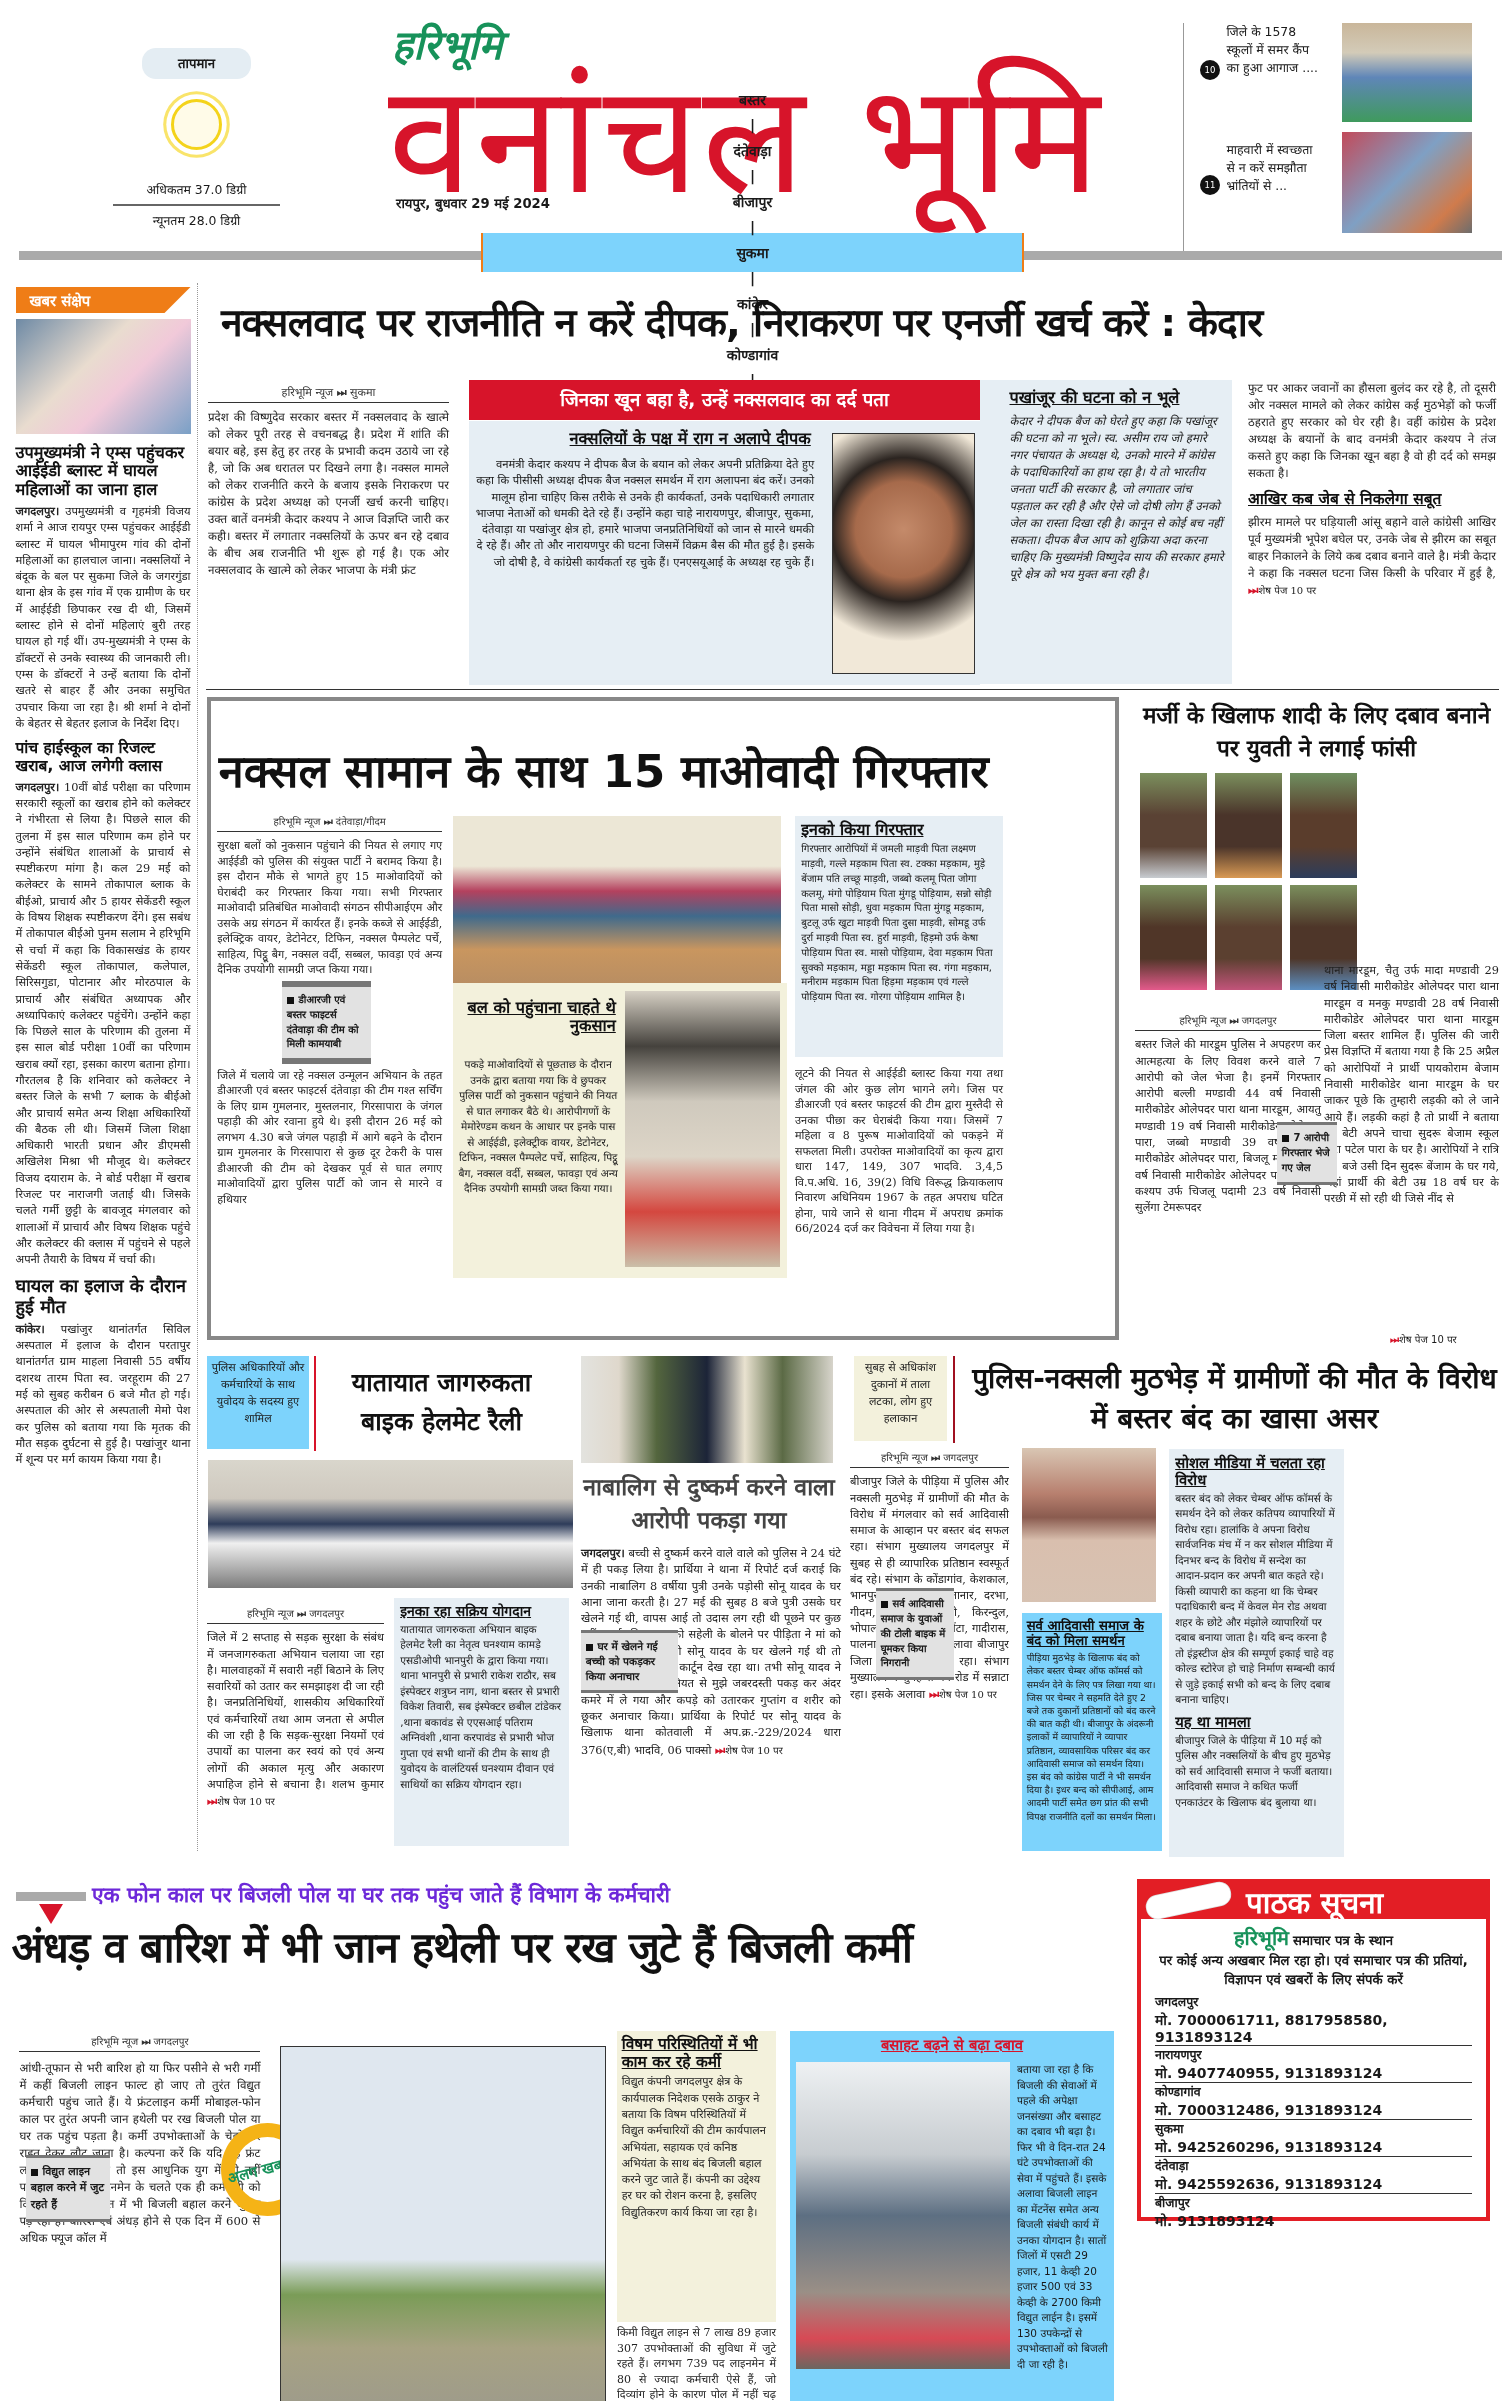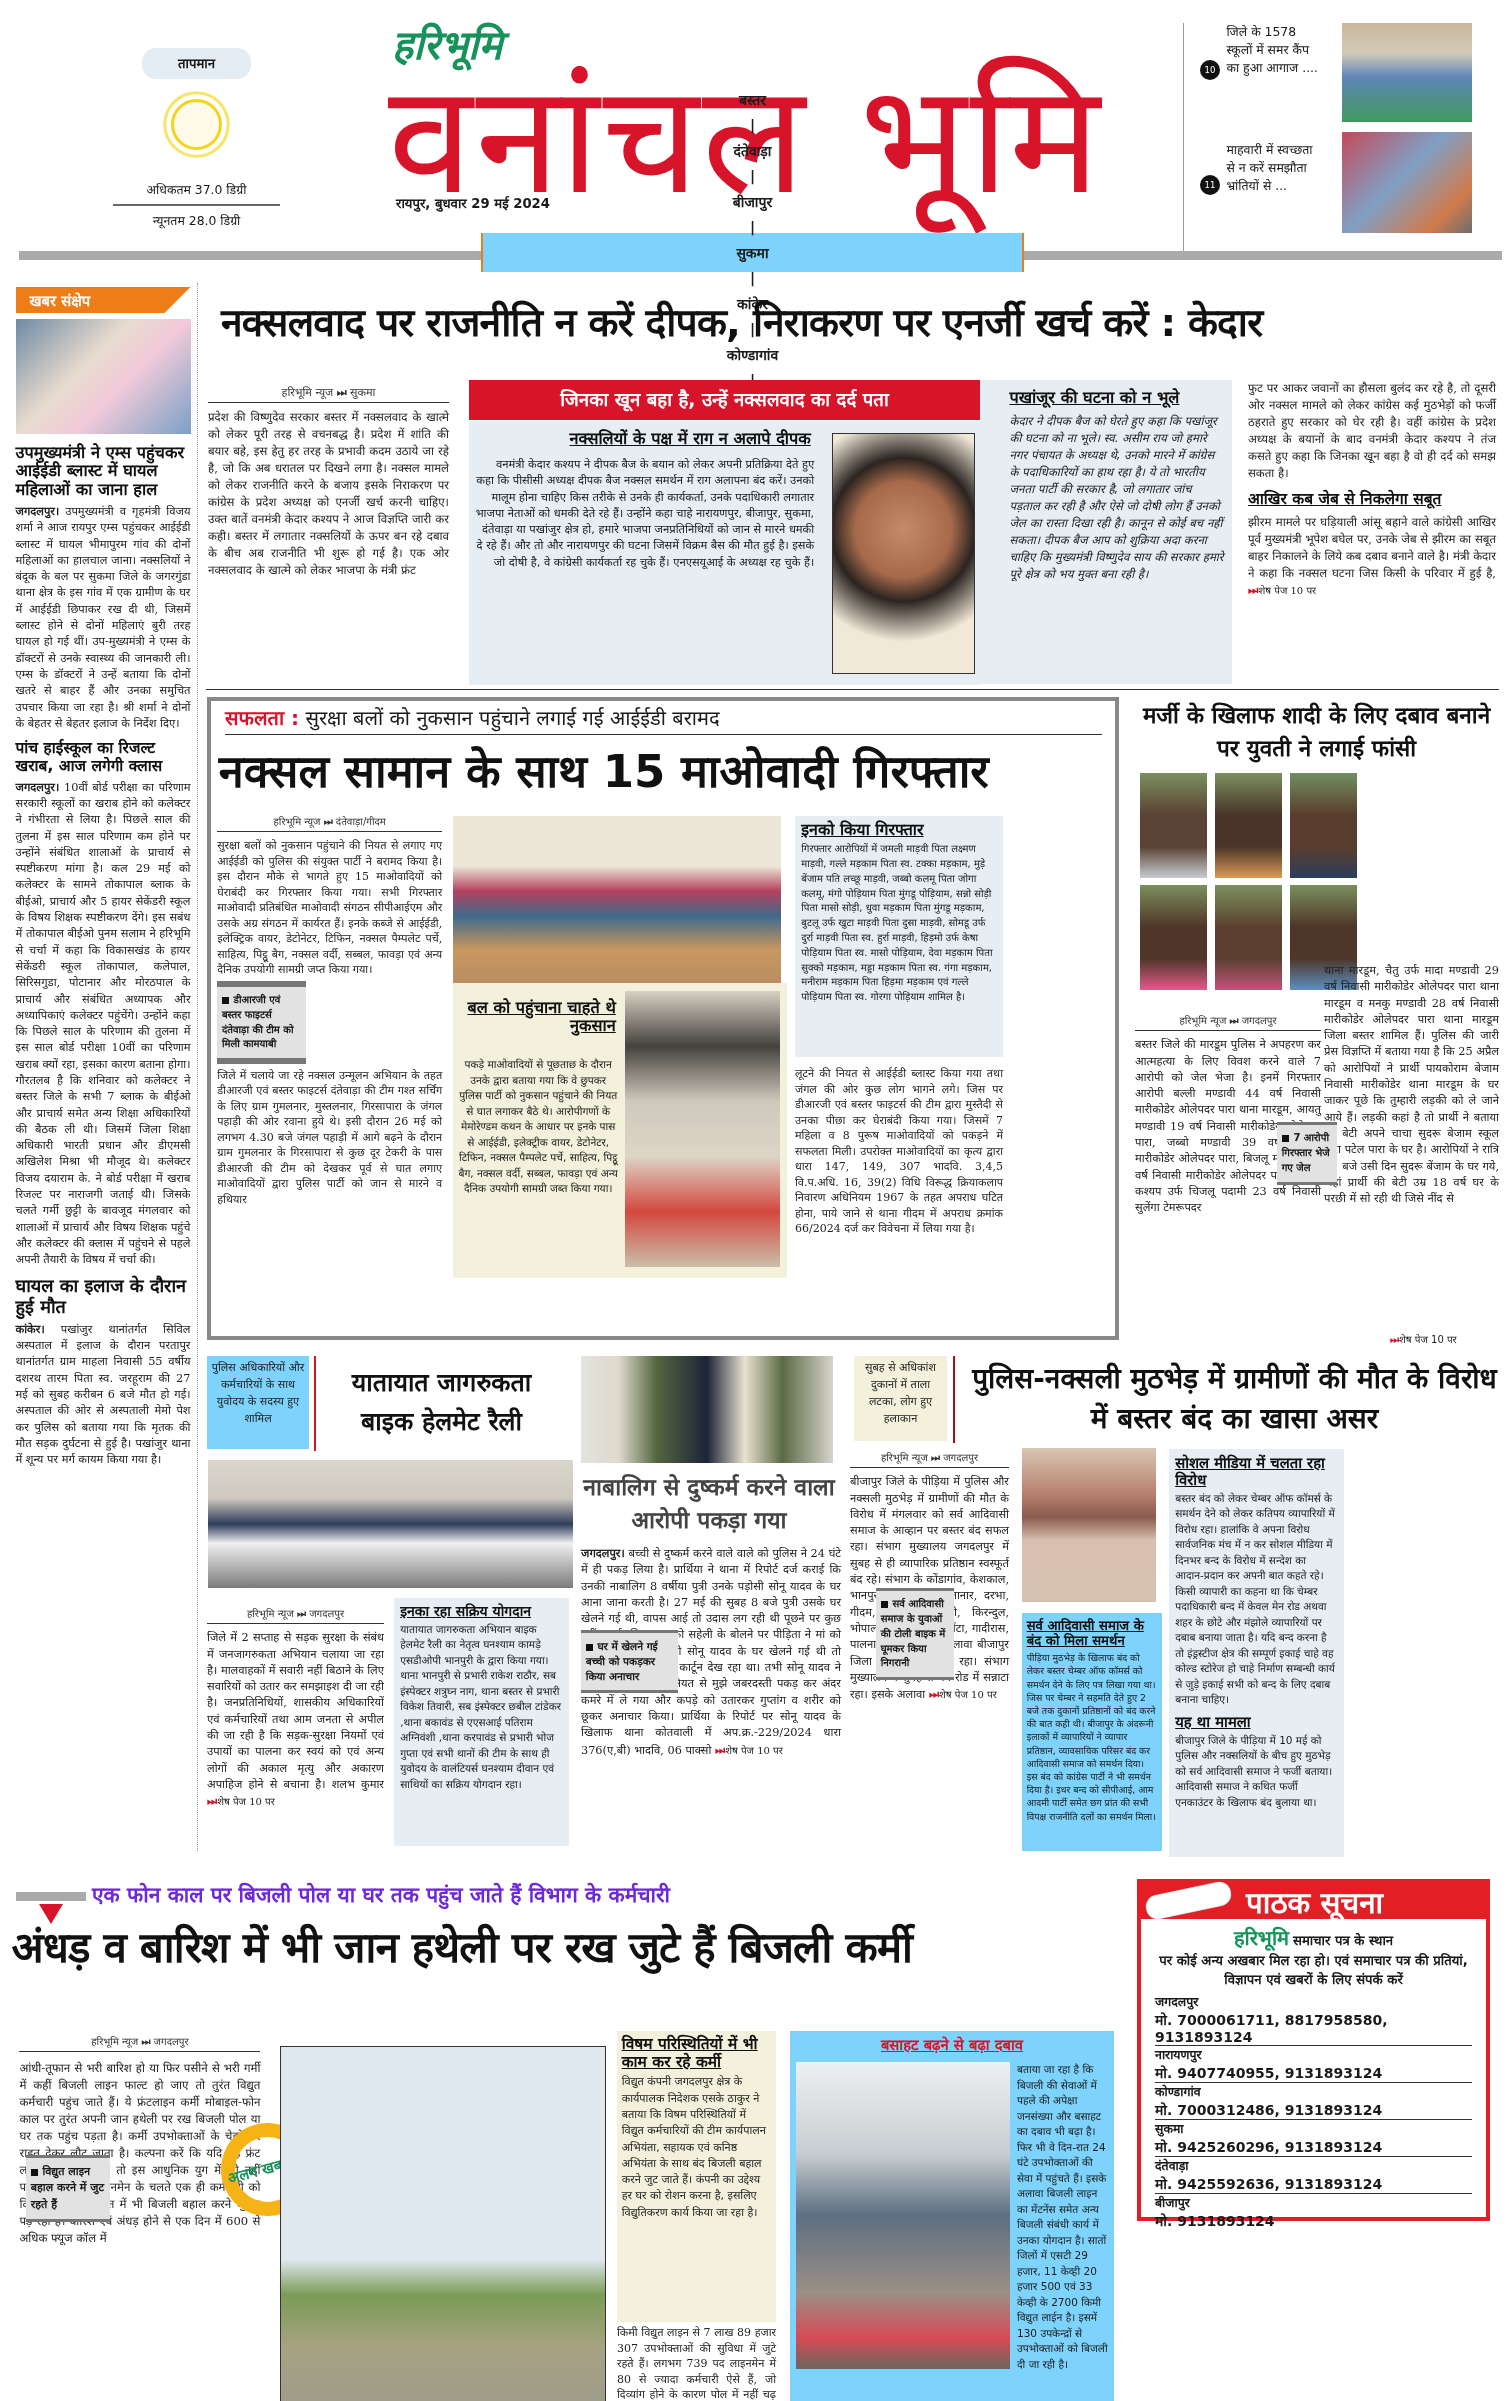--- a/index.html
+++ b/index.html
@@ -98,30 +98,26 @@
 </div>
 
 <div class="abs" style="left:1248px;top:380px;width:248px;">
   <div class="txt">फुट पर आकर जवानों का हौसला बुलंद कर रहे है, तो दूसरी ओर नक्सल मामले को लेकर कांग्रेस कई मुठभेड़ों को फर्जी ठहराते हुए सरकार को घेर रही है। वहीं कांग्रेस के प्रदेश अध्यक्ष के बयानों के बाद वनमंत्री केदार कश्यप ने तंज कसते हुए कहा कि जिनका खून बहा है वो ही दर्द को समझ सकता है।</div>
   <div class="hd ul" style="font-size:15.5px;margin-top:9.3px;">आखिर कब जेब से निकलेगा सबूत</div>
   <div class="txt" style="margin-top:4.7px;"><span>झीरम मामले पर घड़ियाली आंसू बहाने वाले कांग्रेसी आखिर पूर्व मुख्यमंत्री भूपेश बघेल पर, उनके जेब से झीरम का सबूत बाहर निकालने के लिये कब दबाव बनाने वाले है। मंत्री केदार ने कहा कि नक्सल घटना जिस किसी के परिवार में हुई है,</span> <span class="redarr">⏭</span><span style="font-size:10px;">शेष पेज 10 पर</span></div>
 </div>
 <div class="hline" style="left:206px;top:689px;width:1293px;"></div>
 
 <div class="abs" style="left:207px;top:697px;width:912px;height:643px;border:4.7px solid #888;">
-  <div style="position:absolute;left:14px;top:3.1px;width:877px;font-size:20px;border-bottom:1.6px solid #333;padding-bottom:3.1px;white-space:nowrap;">
-    <span style="color:#d7142a;font-weight:bold;">सफलता :</span>
-    <span>सुरक्षा बलों को नुकसान पहुंचाने लगाई गई आईईडी बरामद</span>
-  </div>
   <div class="hd" style="position:absolute;left:7.8px;top:45px;font-size:45px;white-space:nowrap;">नक्सल सामान के साथ 15 माओवादी गिरफ्तार</div>
 
   <div style="position:absolute;left:6.2px;top:113px;width:225px;">
     <div class="dateline" style="font-size:10px;"><span>हरिभूमि न्यूज</span> <span class="arr">⏭</span> <span>दंतेवाड़ा/गीदम</span></div>
     <div class="txt" style="margin-top:6.2px;font-size:11px;line-height:15.5px;">सुरक्षा बलों को नुकसान पहुंचाने की नियत से लगाए गए आईईडी को पुलिस की संयुक्त पार्टी ने बरामद किया है। इस दौरान मौके से भागते हुए 15 माओवादियों को घेराबंदी कर गिरफ्तार किया गया। सभी गिरफ्तार माओवादी प्रतिबंधित माओवादी संगठन सीपीआईएम और उसके अग्र संगठन में कार्यरत हैं। इनके कब्जे से आईईडी, इलेक्ट्रिक वायर, डेटोनेटर, टिफिन, नक्सल पैम्पलेट पर्चे, साहित्य, पिट्ठू बैग, नक्सल वर्दी, सब्बल, फावड़ा एवं अन्य दैनिक उपयोगी सामग्री जप्त किया गया।</div>
-    <div style="display:flex;gap:6.2px;margin-top:3.1px;">
+    <div style="display:flex;gap:6.2px;margin-top:3.1px;justify-content:center;">
       <div class="pull" style="width:89px;flex:none;font-size:10px;line-height:14.8px;"><span class="sq"></span><span>डीआरजी एवं बस्तर फाइटर्स दंतेवाड़ा की टीम को मिली कामयाबी</span></div>
       <div class="txt" style="font-size:11px;line-height:15.5px;"></div>
     </div>
     <div class="txt" style="font-size:11px;line-height:15.5px;margin-top:3.1px;">जिले में चलाये जा रहे नक्सल उन्मूलन अभियान के तहत डीआरजी एवं बस्तर फाइटर्स दंतेवाड़ा की टीम गश्त सर्चिंग के लिए ग्राम गुमलनार, मुस्तलनार, गिरसापारा के जंगल पहाड़ी की ओर रवाना हुये थे। इसी दौरान 26 मई को लगभग 4.30 बजे जंगल पहाड़ी में आगे बढ़ने के दौरान ग्राम गुमलनार के गिरसापारा से कुछ दूर टेकरी के पास डीआरजी की टीम को देखकर पूर्व से घात लगाए माओवादियों द्वारा पुलिस पार्टी को जान से मारने व हथियार</div>
   </div>
 
   <div class="photo" style="position:absolute;left:242px;top:115px;width:328px;height:167px;background:linear-gradient(180deg,#ece7d6 0,#ece7d6 30%,#b4415e 45%,#3f6a8c 60%,#c9965f 80%,#b98e62 100%);"></div>
   <div class="box-yellow" style="position:absolute;left:242px;top:282px;width:334px;height:295px;">
     <div class="hd ul" style="position:absolute;left:7.8px;top:15.5px;width:155px;text-align:right;font-size:16.3px;">बल को पहुंचाना चाहते थे नुकसान</div>
     <div style="position:absolute;left:4.7px;top:74px;width:161px;text-align:center;font-size:10.5px;line-height:15.5px;">पकड़े माओवादियों से पूछताछ के दौरान उनके द्वारा बताया गया कि वे छुपकर पुलिस पार्टी को नुकसान पहुंचाने की नियत से घात लगाकर बैठे थे। आरोपीगणों के मेमोरेण्डम कथन के आधार पर इनके पास से आईईडी, इलेक्ट्रीक वायर, डेटोनेटर, टिफिन, नक्सल पैम्पलेट पर्चे, साहित्य, पिट्ठू बैग, नक्सल वर्दी, सब्बल, फावड़ा एवं अन्य दैनिक उपयोगी सामग्री जब्त किया गया।</div>

